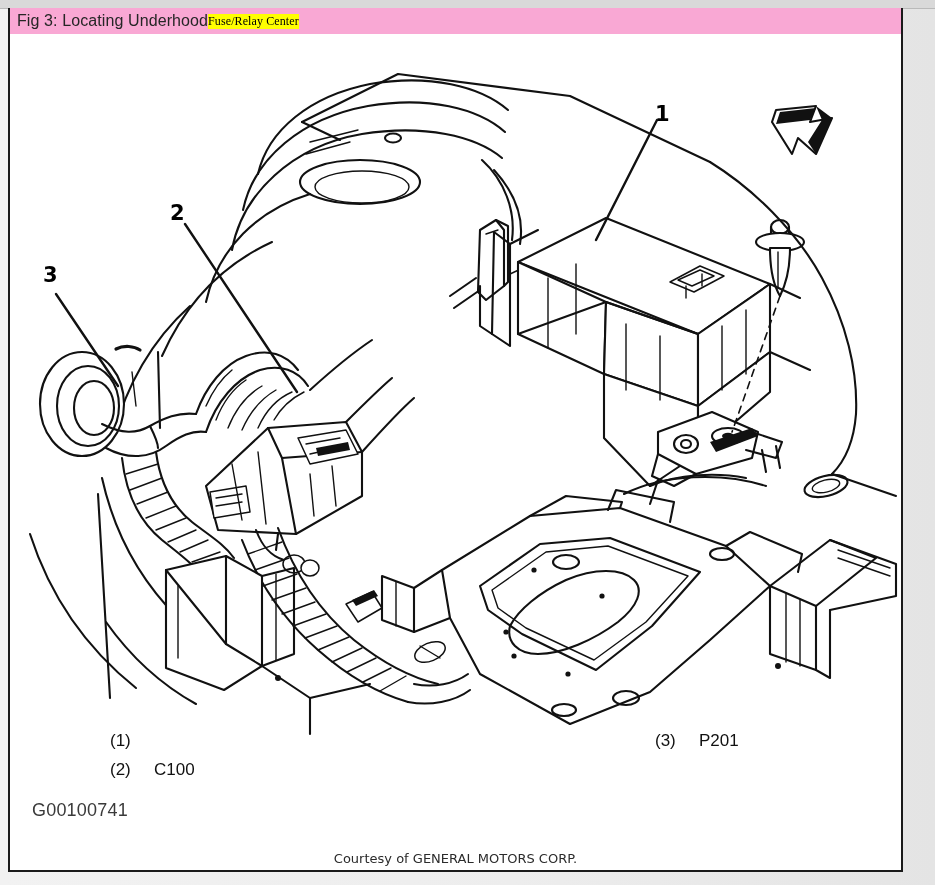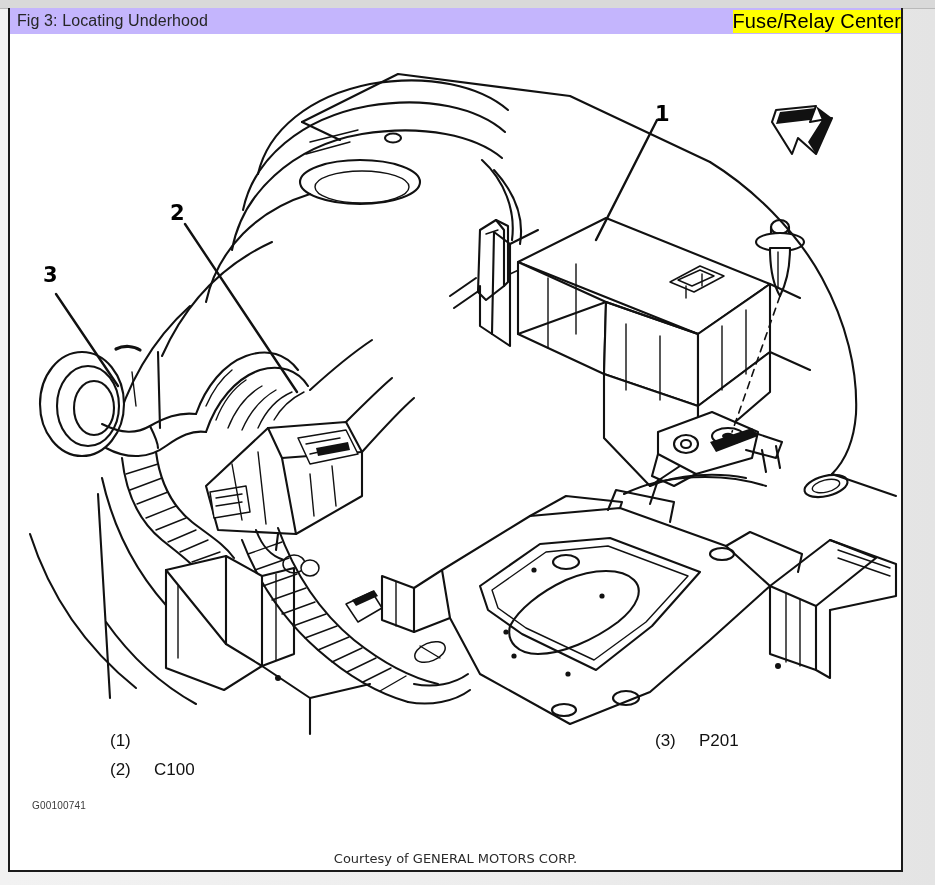--- a/index.html
+++ b/index.html
@@ -26,32 +26,32 @@
     background:#ffffff;
     border-left:2px solid #1a1a1a;
     border-right:2px solid #1a1a1a;
     border-bottom:2px solid #1a1a1a;
     box-sizing:border-box;
     overflow:hidden;
   }
   
   #title-strip{
     position:absolute;left:0;top:0;width:891px;height:26px;
-    background:#c4b5fd;
+    background:#f9a8d4;
     display:flex;align-items:center;
     box-sizing:border-box;padding-left:7px;
-    overflow:hidden;white-space:nowrap;justify-content:space-between;
+    overflow:hidden;white-space:nowrap;
   }
   #title-strip .t{
     font-size:16px;color:#262626;font-family:"Liberation Sans",sans-serif;
     letter-spacing:.1px;
   }
   #title-strip .hl{
-    font-size:20px;color:#000;background:#ffff00;
-    font-family:Liberation Sans, sans-serif;letter-spacing:.1px;
+    font-size:12px;color:#000;background:#ffff00;
+    font-family:Liberation Serif, serif;letter-spacing:.1px;
   }
   
   #drawing{
     position:absolute;left:0;top:26px;width:891px;height:836px;
     background:#fff;
   }
   #drawing svg{display:block;}
 
   
   .legend{
@@ -59,21 +59,21 @@
     font-size:17px;color:#111;white-space:nowrap;
   }
   #legend-col-left{left:100px;top:697px;}
   #legend-col-right{left:645px;top:697px;}
   .legend-row{display:flex;align-items:baseline;height:29px;}
   .legend-num{width:44px;display:inline-block;}
   .legend-txt{display:inline-block;}
 
   #fig-code{
     position:absolute;left:22px;top:766px;
-    font-size:10px;color:#3a3a3a;letter-spacing:.2px;
+    font-size:18px;color:#3a3a3a;letter-spacing:.2px;
     font-family:"Liberation Sans",sans-serif;
   }
   #courtesy{
     position:absolute;left:0;top:817px;width:891px;text-align:center;
     font-size:13px;color:#2b2b2b;
     font-family:"DejaVu Sans",sans-serif;
   }
   
   .callout{
     position:absolute;font-family:"DejaVu Sans",sans-serif;

